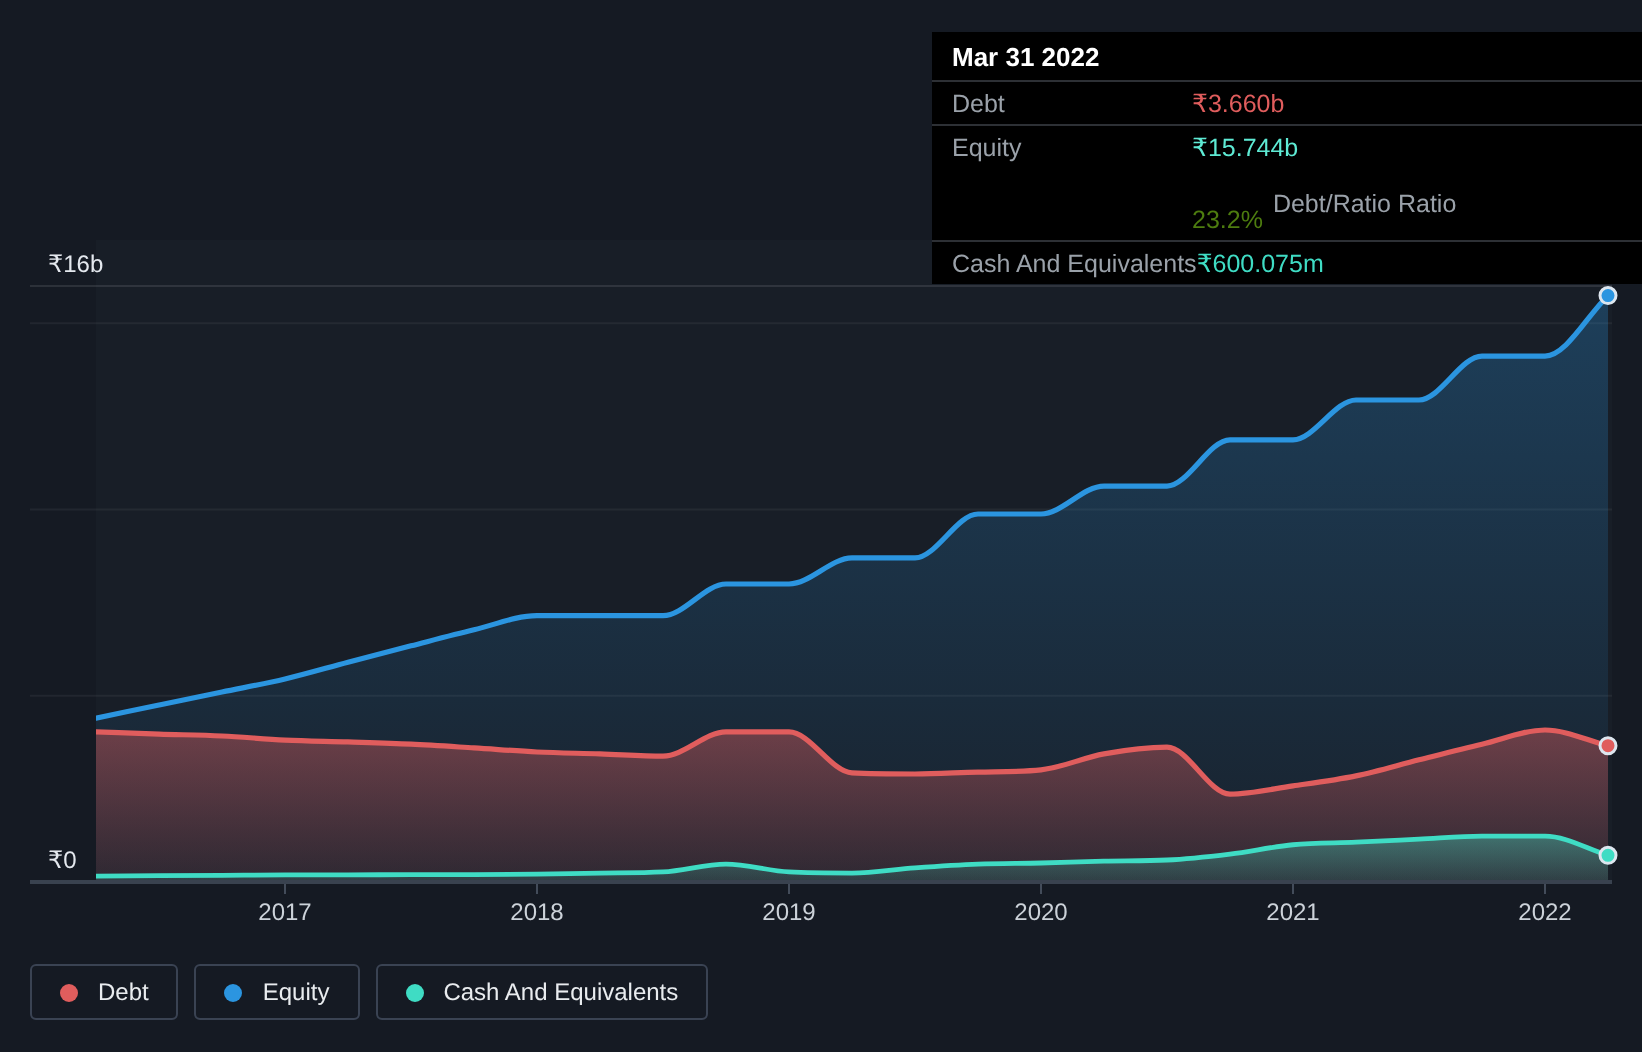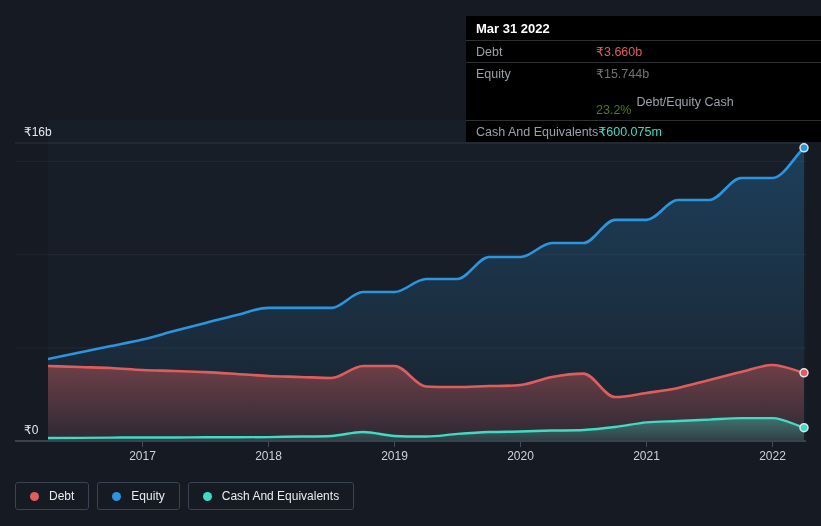--- a/index.html
+++ b/index.html
@@ -18,21 +18,21 @@
   }
   .tt-header{
     font-weight:bold;font-size:13px;color:#fff;
     padding:5px 10px 4px 10px;border-bottom:1px solid #2d3035;
   }
   .tt-row{display:flex;align-items:center;padding:3px 10px;}
   .tt-row.sep{border-bottom:1px solid #2d3035;}
   .tt-label{flex:0 0 120px;color:#9aa1a9;white-space:nowrap;}
   .tt-value{font-weight:normal;white-space:nowrap;}
   .v-debt{color:#e05d5d;}
-  .v-equity{color:#737373;}
+  .v-equity{color:#5eead4;}
   .v-cash{color:#3fdcc4;}
   .tt-ratio-pct{font-weight:normal;color:#4d7c0f;margin-top:16px;}
   .tt-ratio-txt{color:#9aa1a9;margin-left:5px;}
 
   
   .legend{position:absolute;left:15px;top:482px;display:flex;gap:8px;z-index:4;}
   .legend-item{
     display:flex;align-items:center;gap:10px;height:28px;padding:0 14px;
     border:1px solid #3a4353;border-radius:3px;box-sizing:border-box;
     color:#e9ecef;font-size:12px;cursor:pointer;background:transparent;white-space:nowrap;
@@ -101,21 +101,21 @@
     <span class="tt-label">Debt</span>
     <span class="tt-value v-debt">₹3.660b</span>
   </div>
   <div class="tt-row">
     <span class="tt-label">Equity</span>
     <span class="tt-value v-equity">₹15.744b</span>
   </div>
   <div class="tt-row sep">
     <span class="tt-label"></span>
     <span class="tt-ratio-pct">23.2%</span>
-    <span class="tt-ratio-txt">Debt/Equity Cash</span>
+    <span class="tt-ratio-txt">Debt/Ratio Ratio</span>
   </div>
   <div class="tt-row">
     <span class="tt-label">Cash And Equivalents</span>
     <span class="tt-value v-cash">₹600.075m</span>
   </div>
 </div>
 
 <div class="legend">
   <div class="legend-item">
     <span class="legend-dot" style="background: rgb(224, 93, 93);"></span>

